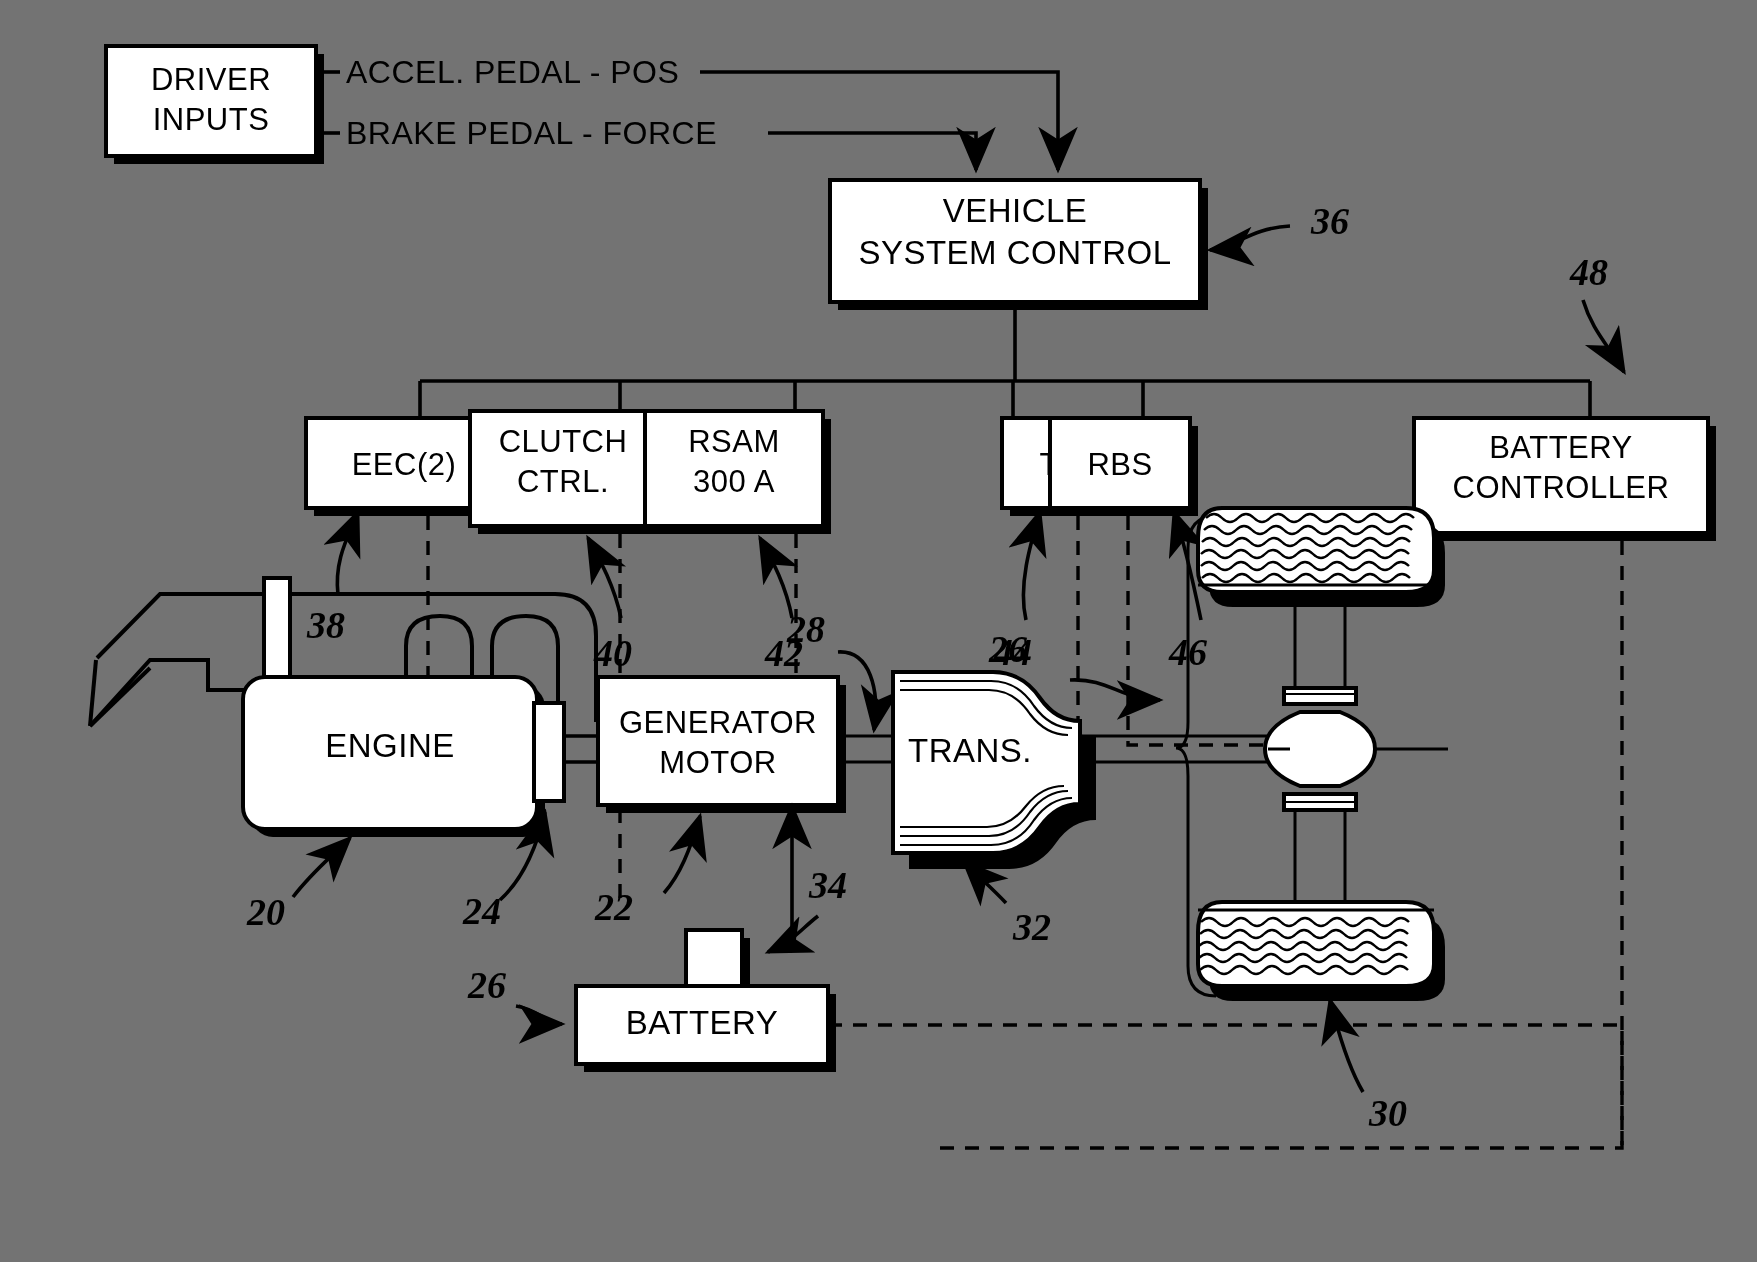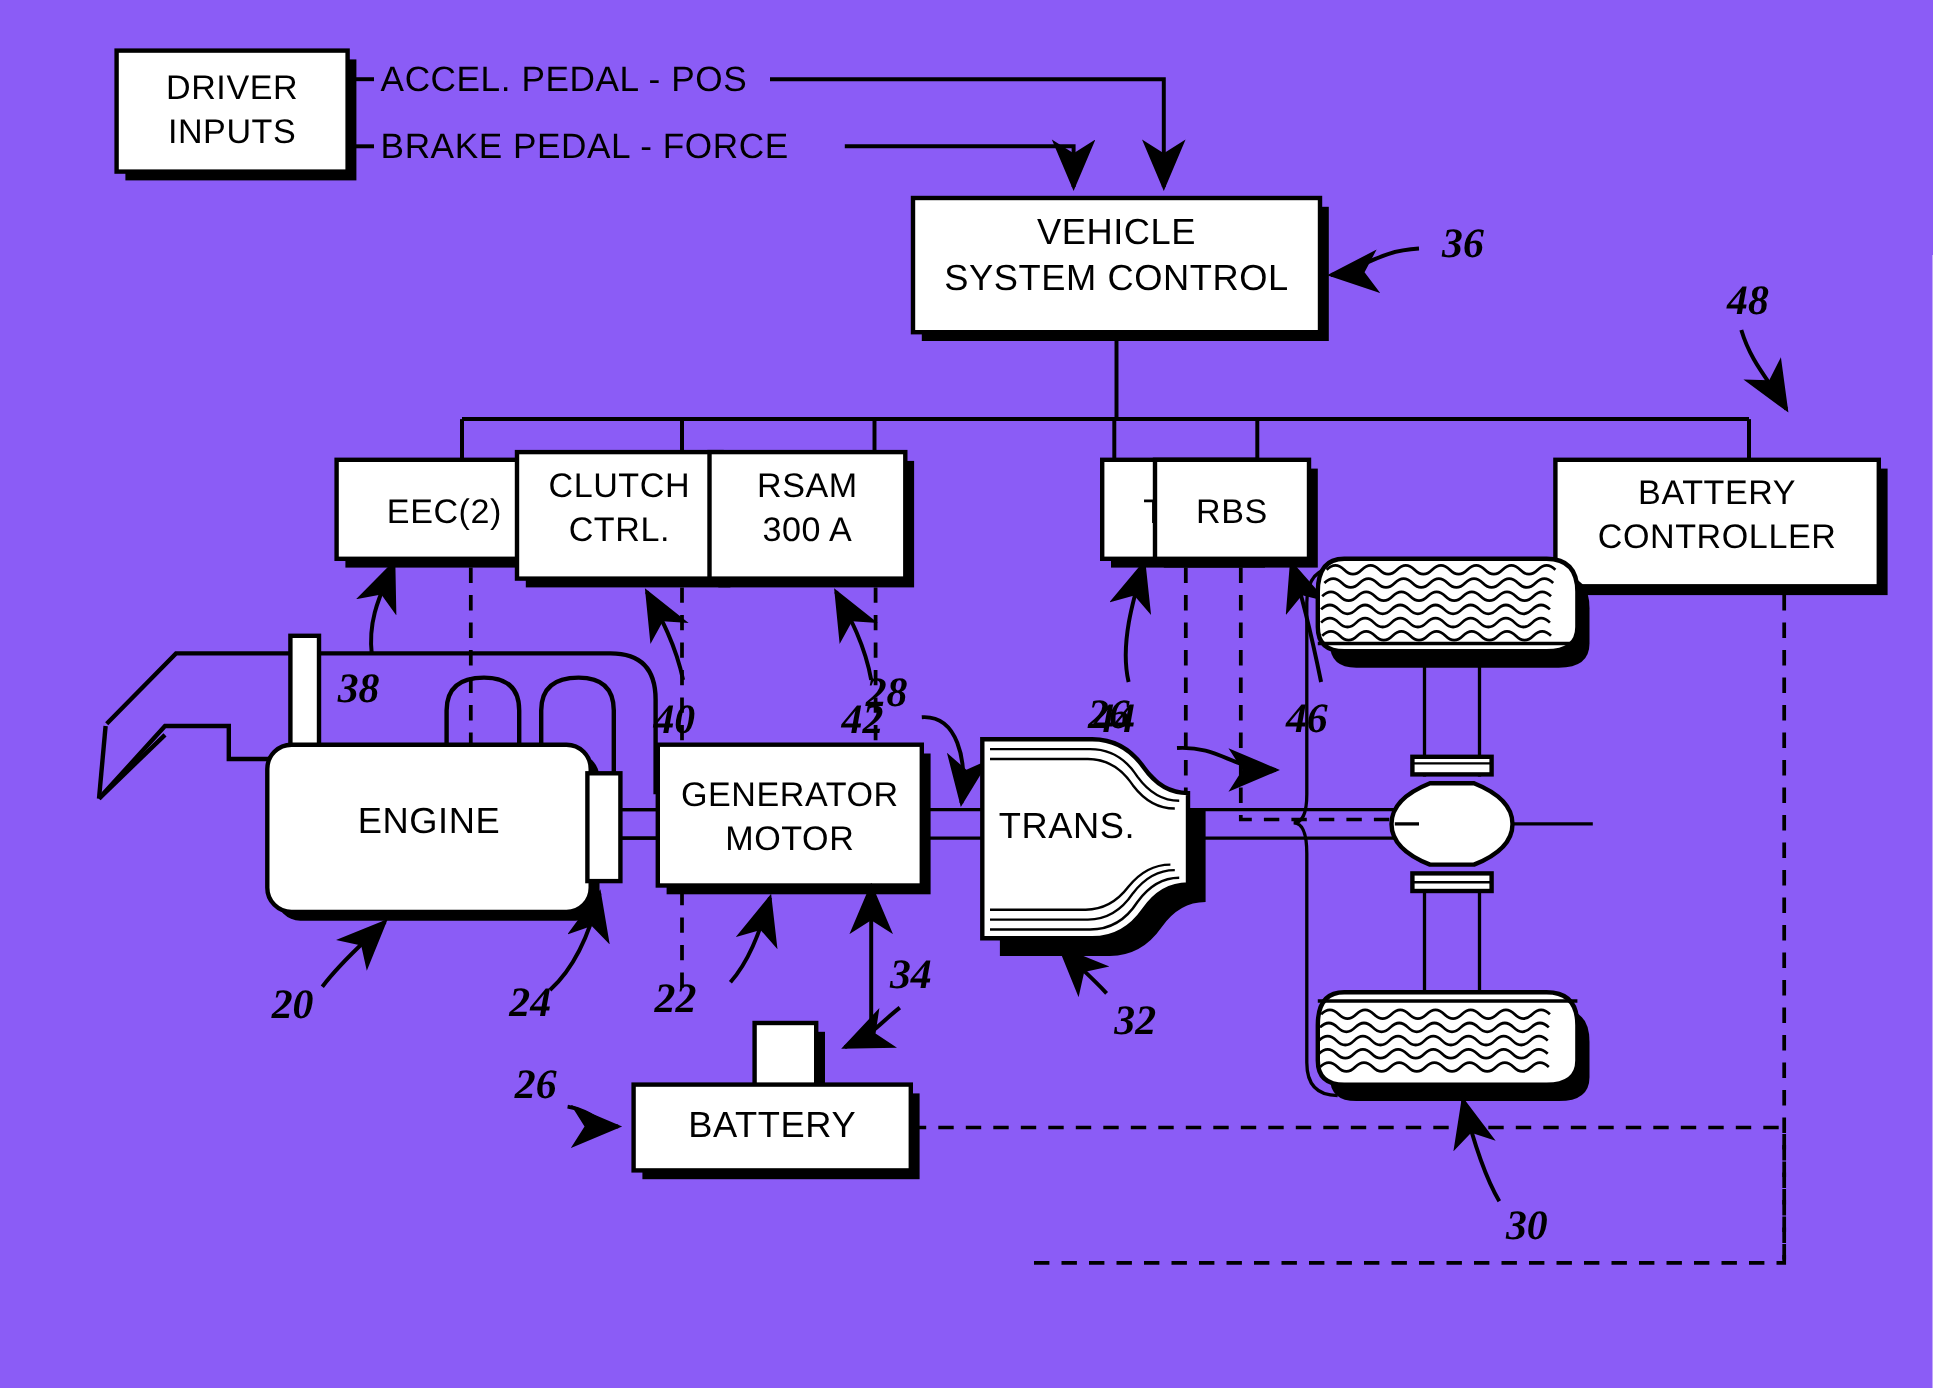--- a/index.html
+++ b/index.html
@@ -7,21 +7,21 @@
     padding: 0;
     background: #ffffff;
   }
   body {
     font-family: "Liberation Sans", sans-serif;
   }
   #canvas {
     position: relative;
     width: 1757px;
     height: 1262px;
-    background: #8b5cf6;
+    background: #737373;
     overflow: hidden;
   }
   svg.diagram {
     position: absolute;
     left: 0;
     top: 0;
     width: 1757px;
     height: 1262px;
   }
   .blk { fill: none; stroke: #000000; stroke-width: 4; }

